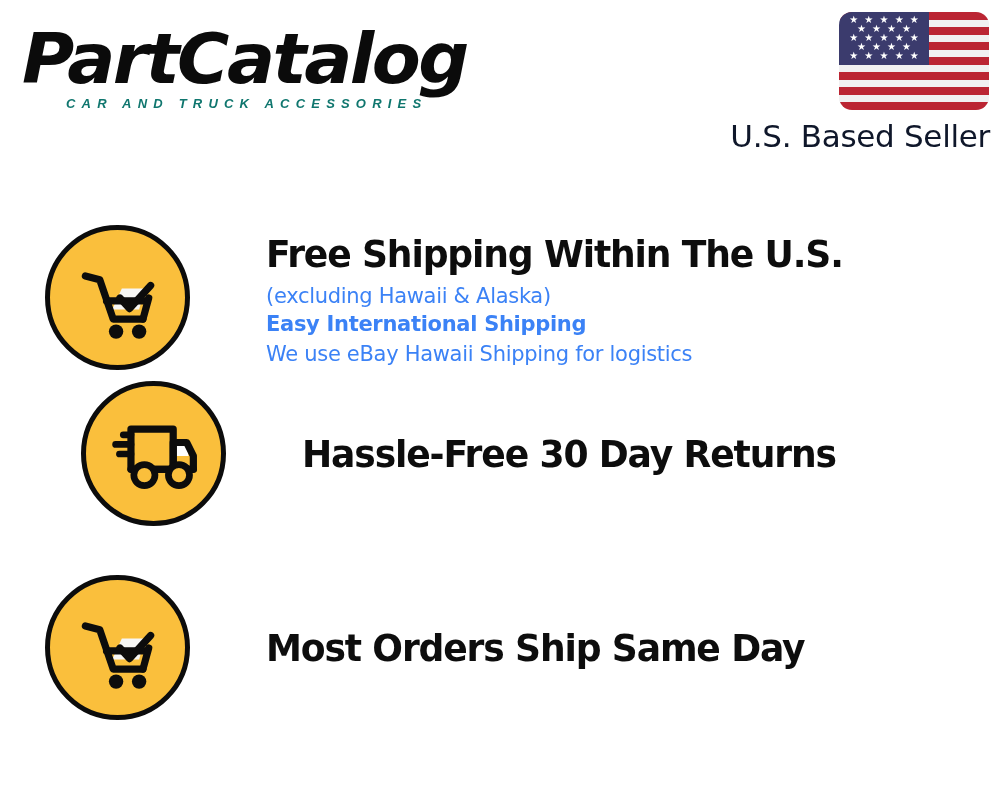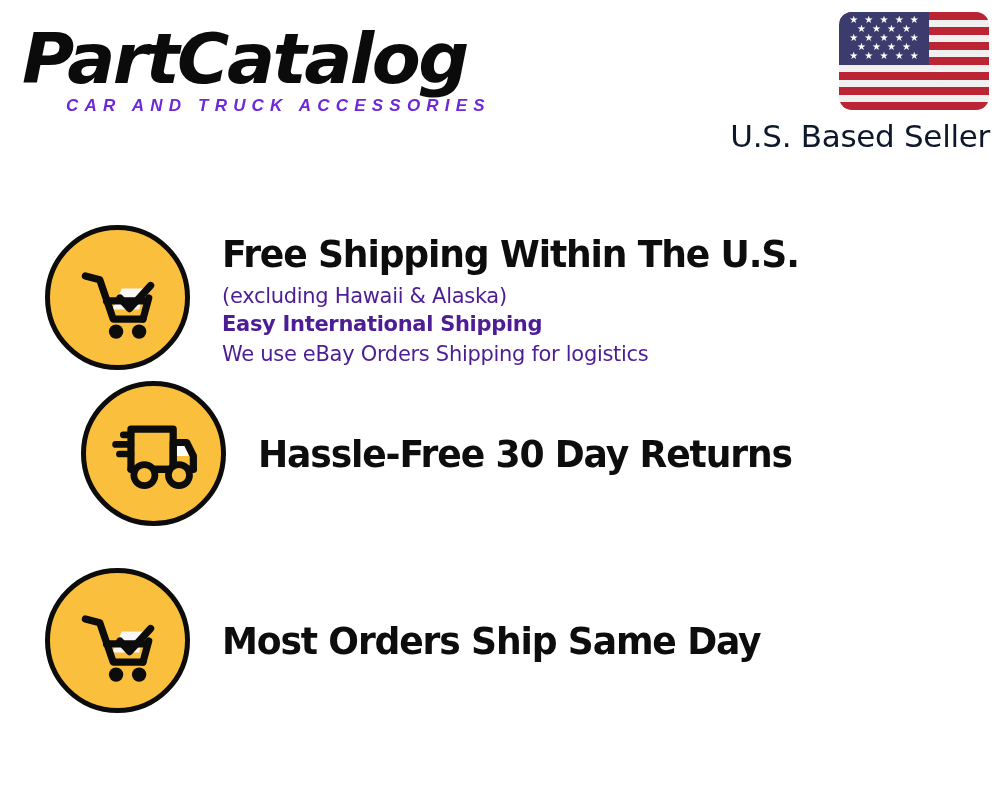--- a/index.html
+++ b/index.html
@@ -49,23 +49,23 @@
     transform: scaleX(1.02);
     transform-origin: left top;
   }
   #brand-tagline {
     position: absolute;
     left: 44px;
     top: 74px;
     font-family: "Liberation Sans", sans-serif;
     font-weight: 700;
     font-style: italic;
-    font-size: 17px;
+    font-size: 13px;
     letter-spacing: 6.2px;
-    color: #6d28d9;
+    color: #0f766e;
     white-space: nowrap;
   }
 
   
   #us-flag {
     position: absolute;
     left: 839px;
     top: 12px;
     width: 150px;
     height: 98px;
@@ -131,24 +131,25 @@
     left: 0;
     top: 225px;
     width: 1000px;
   }
   .feature-row {
     position: absolute;
     left: 0;
     width: 1000px;
     display: flex;
     align-items: flex-start;
+    gap: 44px;
   }
   #feature-row-0 { top: 0px; }
   #feature-row-1 { top: 156px; margin-left: 36px; }
-  #feature-row-2 { top: 343px; }
+  #feature-row-2 { top: 350px; }
 
   .badge {
     position: relative;
     flex: 0 0 auto;
     margin-left: 45px;
     width: 145px;
     height: 145px;
     border-radius: 50%;
     background: #fabf3c;
     border: 5px solid #0c0c0c;
@@ -187,21 +188,21 @@
     transform: scaleX(0.95);
     transform-origin: left center;
   }
   .feature-sub {
     margin-top: 5px;
     font-family: "DejaVu Sans", sans-serif;
     font-weight: 400;
     font-size: 21px;
     line-height: 28px;
     letter-spacing: -0.3px;
-    color: #4c1d95;
+    color: #3b82f6;
     white-space: nowrap;
   }
   .feature-sub.bold {
     font-weight: 700;
     margin-top: 0;
   }
   .feature-sub.last { margin-top: 2px; }
 </style>
 </head>
 <body>
@@ -280,21 +281,21 @@
         <path d="M76 72 L82 50" fill="none" stroke="#0c0c0c" stroke-width="7.5" stroke-linecap="round" stroke-linejoin="round"></path>
         <path d="M52 50 L62 61 L84 37" fill="none" stroke="#0c0c0c" stroke-width="7.5" stroke-linecap="round" stroke-linejoin="round"></path>
         <circle cx="48" cy="85" r="7.5" fill="#0c0c0c"></circle>
         <circle cx="72" cy="85" r="7.5" fill="#0c0c0c"></circle>
       </svg>
     </div>
     <div class="feature-text">
       <div class="feature-title">Free Shipping Within The U.S.</div>
       <div class="feature-sub">(excluding Hawaii &amp; Alaska)</div>
       <div class="feature-sub bold">Easy International Shipping</div>
-      <div class="feature-sub last">We use eBay Orders Shipping for logistics</div>
+      <div class="feature-sub last">We use eBay Hawaii Shipping for logistics</div>
     </div>
   </div>
 
   <div class="feature-row centered" id="feature-row-1">
     <div class="badge">
       <svg viewBox="0 0 100 100" aria-hidden="true">
         <path d="M72 40 H84 L86 52 H72 Z" fill="#ffffff"></path>
         <path d="M26 24 H70 V66 H26 Z" fill="none" stroke="#0c0c0c" stroke-width="7.5" stroke-linejoin="round"></path>
         <path d="M70 38 H84 L91 52 V66 H70 Z" fill="none" stroke="#0c0c0c" stroke-width="7.5" stroke-linejoin="round"></path>
         <path d="M26 66 H91" fill="none" stroke="#0c0c0c" stroke-width="7.5" stroke-linecap="round"></path>

